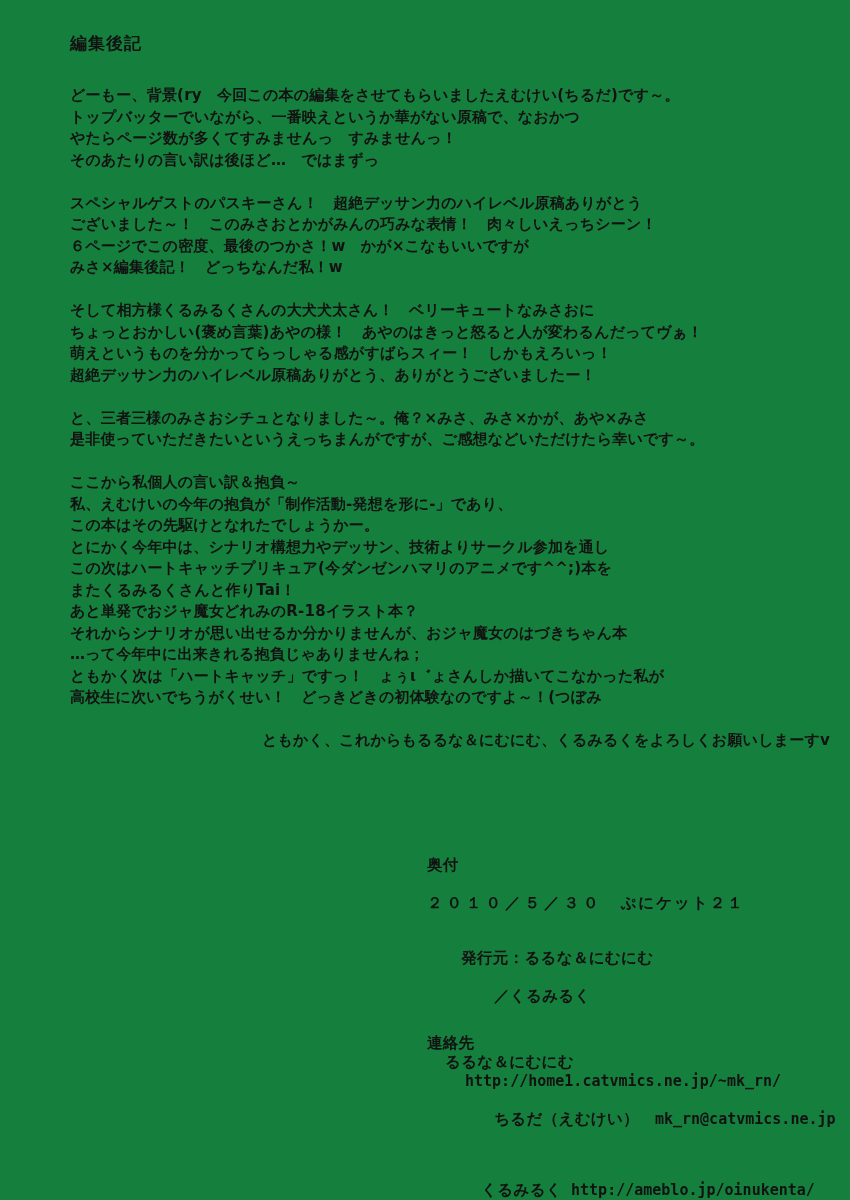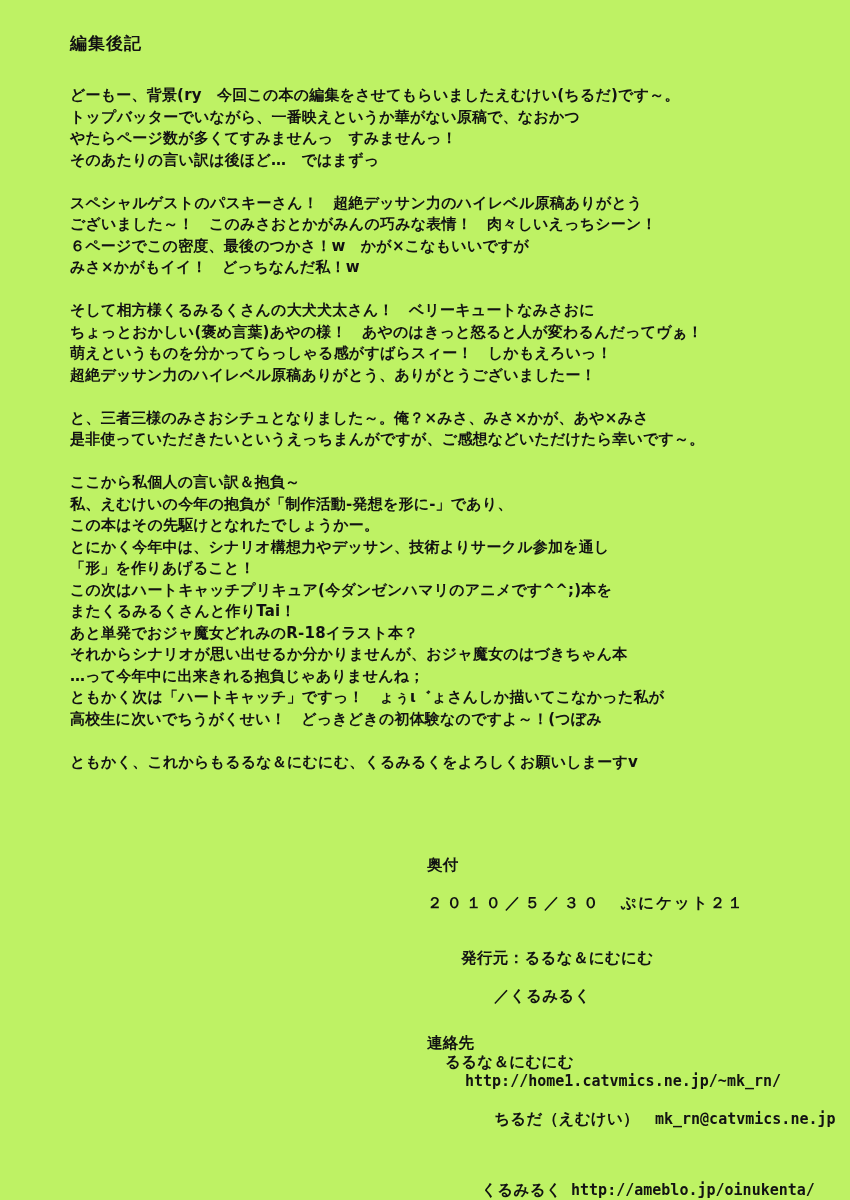--- a/index.html
+++ b/index.html
@@ -5,42 +5,42 @@
   html, body { margin: 0; padding: 0; }
   body {
     width: 850px; height: 1200px;
     background: #ffffff;
     font-family: "DejaVu Sans", sans-serif;
     color: #121212;
   }
   .page {
     position: relative;
     width: 850px; height: 1200px;
-    background: #bef264;
+    background: #15803d;
     overflow: hidden;
   }
   .afterword-title {
     position: absolute;
     left: 70px; top: 32px;
     font-size: 17px;
     font-weight: 600;
     letter-spacing: 1px;
     white-space: pre;
   }
   .afterword {
     position: absolute;
     left: 70px; top: 85px;
     width: 760px;
     font-size: 15px;
     line-height: 21.5px;
     font-weight: 700;
     letter-spacing: 0.2px;
   }
   .paragraph { margin: 0 0 21.5px 0; }
-  .paragraph:last-child { margin-bottom: 0; }
+  .paragraph:last-child { margin-bottom: 0; text-align: right; }
   .line { white-space: pre; }
   .colophon {
     position: absolute;
     left: 427px; top: 856px;
     font-size: 15.5px;
     line-height: 19px;
     font-weight: 600;
     letter-spacing: 0.3px;
   }
   .col-line { white-space: pre; }
@@ -79,38 +79,37 @@
     <div class="paragraph">
       <div class="line">どーもー、背景(ry　今回この本の編集をさせてもらいましたえむけい(ちるだ)です～。</div>
       <div class="line">トップバッターでいながら、一番映えというか華がない原稿で、なおかつ</div>
       <div class="line">やたらページ数が多くてすみませんっ　すみませんっ！</div>
       <div class="line">そのあたりの言い訳は後ほど…　ではまずっ</div>
     </div>
     <div class="paragraph">
       <div class="line">スペシャルゲストのパスキーさん！　超絶デッサン力のハイレベル原稿ありがとう</div>
       <div class="line">ございました～！　このみさおとかがみんの巧みな表情！　肉々しいえっちシーン！</div>
       <div class="line">６ページでこの密度、最後のつかさ！w　かが×こなもいいですが</div>
-      <div class="line">みさ×かがもイイ！　どっちなんだ私！w</div>
+      <div class="line">みさ×編集後記！　どっちなんだ私！w</div>
     </div>
     <div class="paragraph">
       <div class="line">そして相方様くるみるくさんの大犬犬太さん！　ベリーキュートなみさおに</div>
       <div class="line">ちょっとおかしい(褒め言葉)あやの様！　あやのはきっと怒ると人が変わるんだってヴぁ！</div>
       <div class="line">萌えというものを分かってらっしゃる感がすばらスィー！　しかもえろいっ！</div>
       <div class="line">超絶デッサン力のハイレベル原稿ありがとう、ありがとうございましたー！</div>
     </div>
     <div class="paragraph">
       <div class="line">と、三者三様のみさおシチュとなりました～。俺？×みさ、みさ×かが、あや×みさ</div>
       <div class="line">是非使っていただきたいというえっちまんがですが、ご感想などいただけたら幸いです～。</div>
     </div>
     <div class="paragraph">
       <div class="line">ここから私個人の言い訳＆抱負～</div>
       <div class="line">私、えむけいの今年の抱負が「制作活動-発想を形に-」であり、</div>
       <div class="line">この本はその先駆けとなれたでしょうかー。</div>
       <div class="line">とにかく今年中は、シナリオ構想力やデッサン、技術よりサークル参加を通し</div>
-      <div class="line">「形」を作りあげること！</div>
       <div class="line">この次はハートキャッチプリキュア(今ダンゼンハマリのアニメです^^;)本を</div>
       <div class="line">またくるみるくさんと作りTai！</div>
       <div class="line">あと単発でおジャ魔女どれみのR-18イラスト本？</div>
       <div class="line">それからシナリオが思い出せるか分かりませんが、おジャ魔女のはづきちゃん本</div>
       <div class="line">…って今年中に出来きれる抱負じゃありませんね；</div>
       <div class="line">ともかく次は「ハートキャッチ」ですっ！　ょぅι゛ょさんしか描いてこなかった私が</div>
       <div class="line">高校生に次いでちうがくせい！　どっきどきの初体験なのですよ～！(つぼみ</div>
     </div>
     <div class="paragraph">
       <div class="line">ともかく、これからもるるな＆にむにむ、くるみるくをよろしくお願いしまーすv</div>

